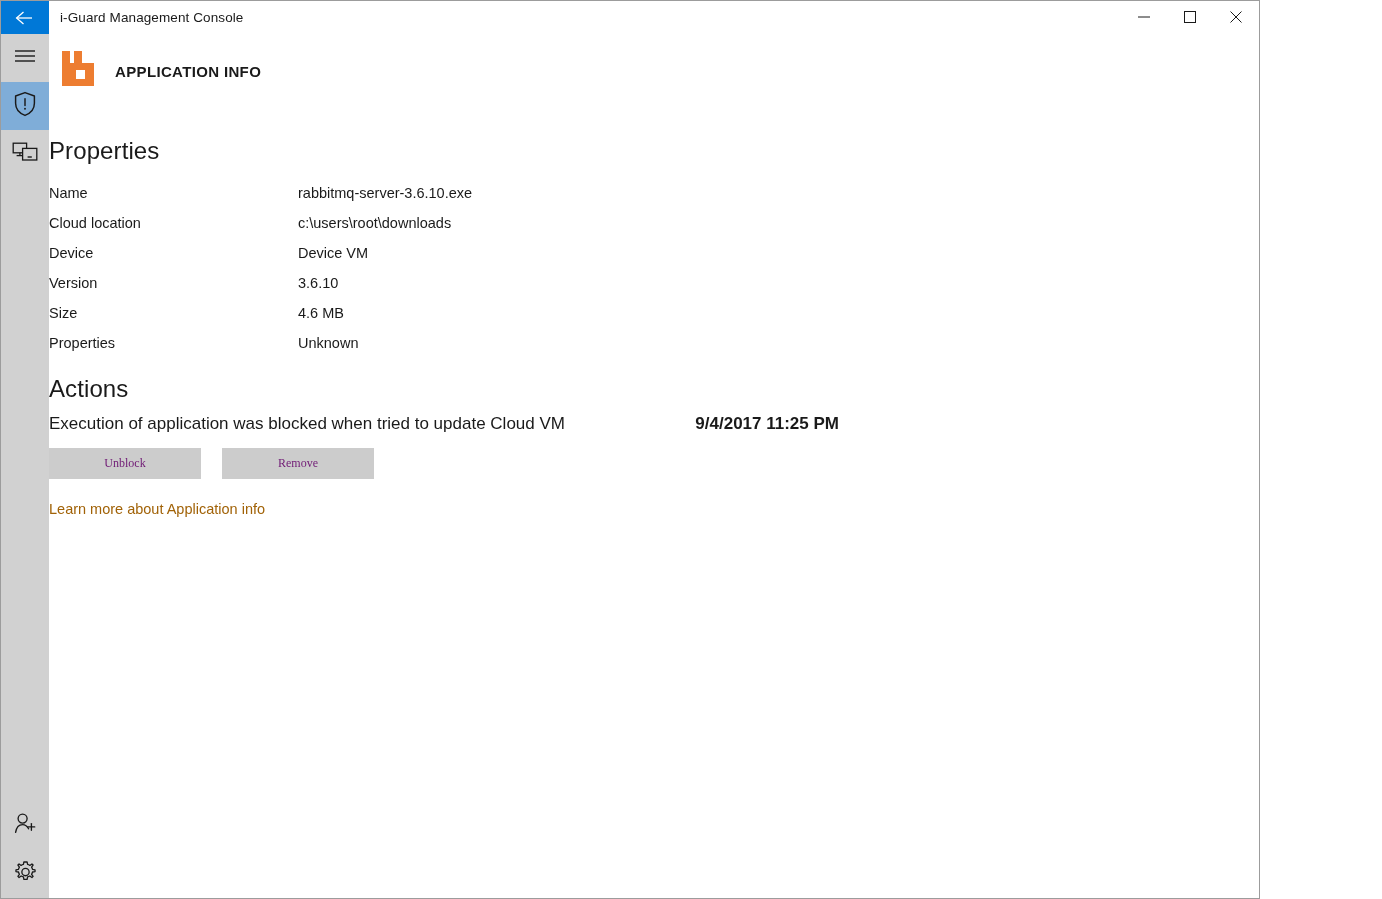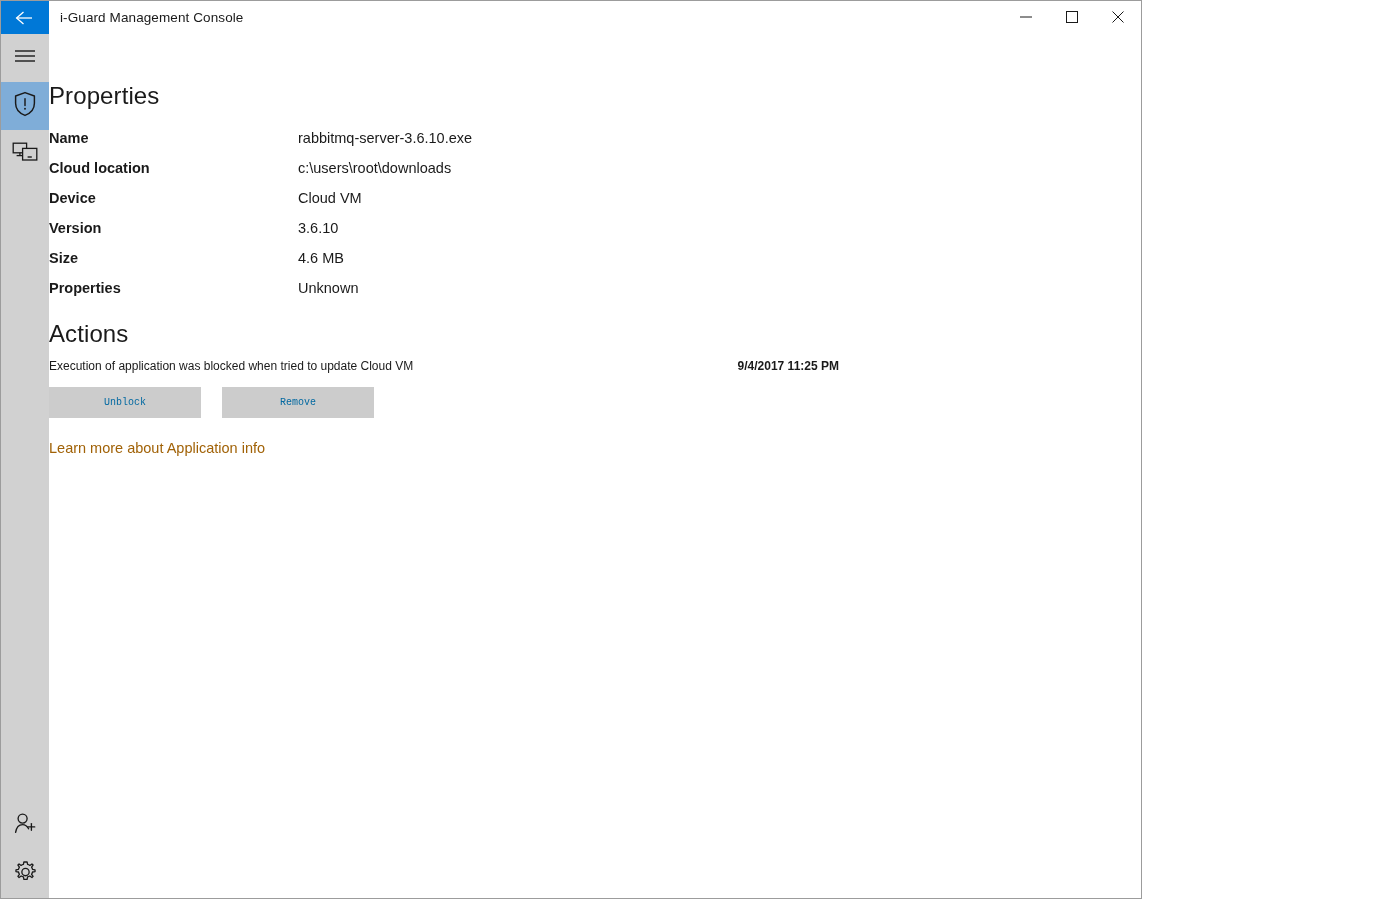--- a/index.html
+++ b/index.html
@@ -7,21 +7,21 @@
   html, body {
     width: 1382px;
     height: 899px;
     background: #ffffff;
     font-family: "Liberation Sans", sans-serif;
     overflow: hidden;
   }
 
   #app-window {
     position: relative;
-    width: 1142px;
+    width: 1260px;
     height: 899px;
     background: #ffffff;
     border: 1px solid #9c9c9c;
     display: flex;
     flex-direction: column;
   }
 
   
   #title-bar {
     height: 33px;
@@ -132,49 +132,49 @@
     border-collapse: collapse;
   }
   #properties-table td {
     font-size: 14.5px;
     color: #1a1a1a;
     padding: 0;
     height: 30px;
     vertical-align: middle;
     line-height: 30px;
   }
-  .prop-label { width: 249px; font-weight: bold; }
+  .prop-label { width: 249px; }
   .prop-value { white-space: nowrap; }
 
   #actions-heading { margin-top: 17px; margin-bottom: 11px; }
 
   #activity-row {
     display: flex;
     align-items: flex-start;
     width: 790px;
-    font-size: 12px;
+    font-size: 17px;
     color: #1a1a1a;
     gap: 14px;
   }
   #activity-text { flex: 0 0 auto; }
   #activity-time { margin-left: auto; white-space: nowrap; font-weight: bold; }
 
   #action-buttons {
     margin-top: 14px;
     display: flex;
     gap: 21px;
   }
   .action-button {
     width: 152px;
     height: 31px;
     background: #cccccc;
     border: none;
-    font-family: Liberation Mono, monospace;
-    font-size: 10px;
-    color: #0369a1;
+    font-family: Liberation Serif, serif;
+    font-size: 12px;
+    color: #701a75;
     cursor: pointer;
     display: flex;
     align-items: center;
     justify-content: center;
   }
 
   #learn-more-link {
     display: inline-block;
     margin-top: 22px;
     font-size: 14.5px;
@@ -281,38 +281,49 @@
           <svg width="25" height="25" viewBox="0 0 24 24">
             <path d="M12 1.9 l1.55 0 .45 2.4 a7.9 7.9 0 0 1 2.18 .9 l2.0 -1.42 1.1 1.1 -1.42 2.0 a7.9 7.9 0 0 1 .9 2.18 l2.4 .45 0 1.55 -2.4 .45 a7.9 7.9 0 0 1 -.9 2.18 l1.42 2.0 -1.1 1.1 -2.0 -1.42 a7.9 7.9 0 0 1 -2.18 .9 l-.45 2.4 -1.55 0 -1.55 0 -.45 -2.4 a7.9 7.9 0 0 1 -2.18 -.9 l-2.0 1.42 -1.1 -1.1 1.42 -2.0 a7.9 7.9 0 0 1 -.9 -2.18 l-2.4 -.45 0 -1.55 2.4 -.45 a7.9 7.9 0 0 1 .9 -2.18 l-1.42 -2.0 1.1 -1.1 2.0 1.42 a7.9 7.9 0 0 1 2.18 -.9 l.45 -2.4 z" fill="none" stroke="#1a1a1a" stroke-width="1.25" stroke-linejoin="round"></path>
             <circle cx="12" cy="11.6" r="3.5" fill="none" stroke="#1a1a1a" stroke-width="1.25"></circle>
           </svg>
         </span>
       </div>
     </div>
 
     <div id="main">
 
+      <div id="page-header">
+        <span id="app-logo">
+          <svg width="36" height="38" viewBox="0 0 36 38">
+            <rect x="2" y="1" width="8" height="14" fill="#ED7D31"></rect>
+            <rect x="14" y="1" width="8" height="14" fill="#ED7D31"></rect>
+            <rect x="2" y="13" width="32" height="23" fill="#ED7D31"></rect>
+            <rect x="16" y="20" width="9" height="9" fill="#ffffff"></rect>
+          </svg>
+        </span>
+        <div id="page-title">APPLICATION INFO</div>
+      </div>
 
       <div id="content">
 
         <h2 class="section-heading" id="properties-heading">Properties</h2>
 
         <table id="properties-table">
           <tbody>
             <tr>
               <td class="prop-label">Name</td>
               <td class="prop-value">rabbitmq-server-3.6.10.exe</td>
             </tr>
             <tr>
               <td class="prop-label">Cloud location</td>
               <td class="prop-value">c:\users\root\downloads</td>
             </tr>
             <tr>
               <td class="prop-label">Device</td>
-              <td class="prop-value">Cloud VM</td>
+              <td class="prop-value">Device VM</td>
             </tr>
             <tr>
               <td class="prop-label">Version</td>
               <td class="prop-value">3.6.10</td>
             </tr>
             <tr>
               <td class="prop-label">Size</td>
               <td class="prop-value">4.6 MB</td>
             </tr>
             <tr>

